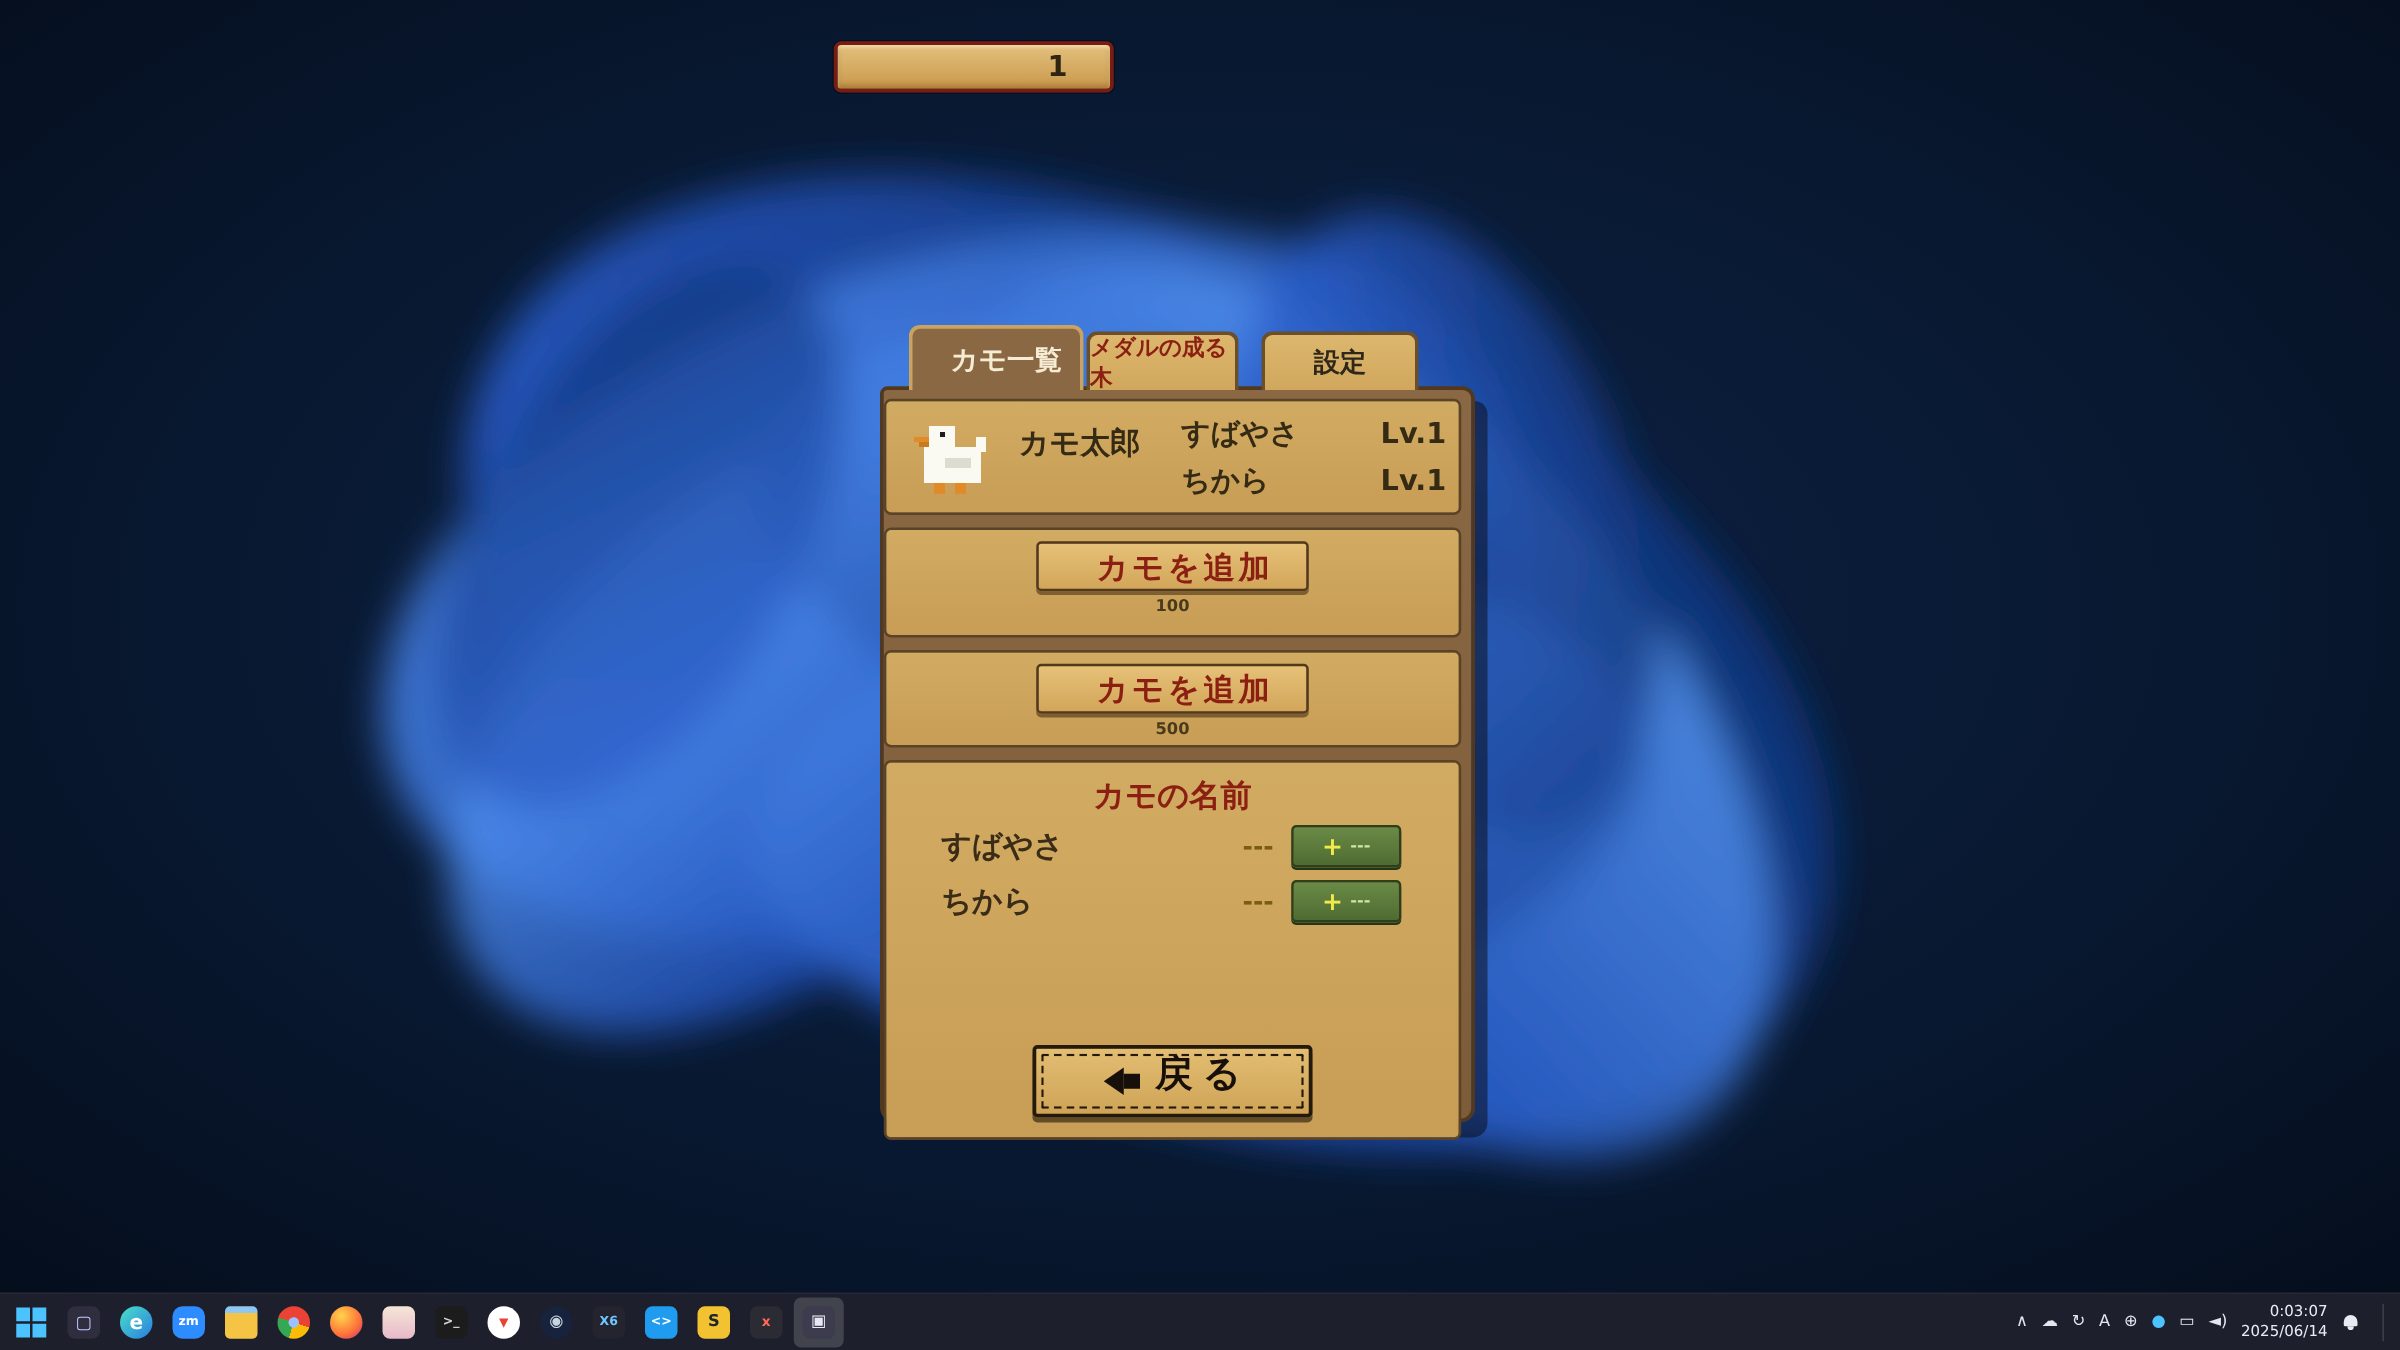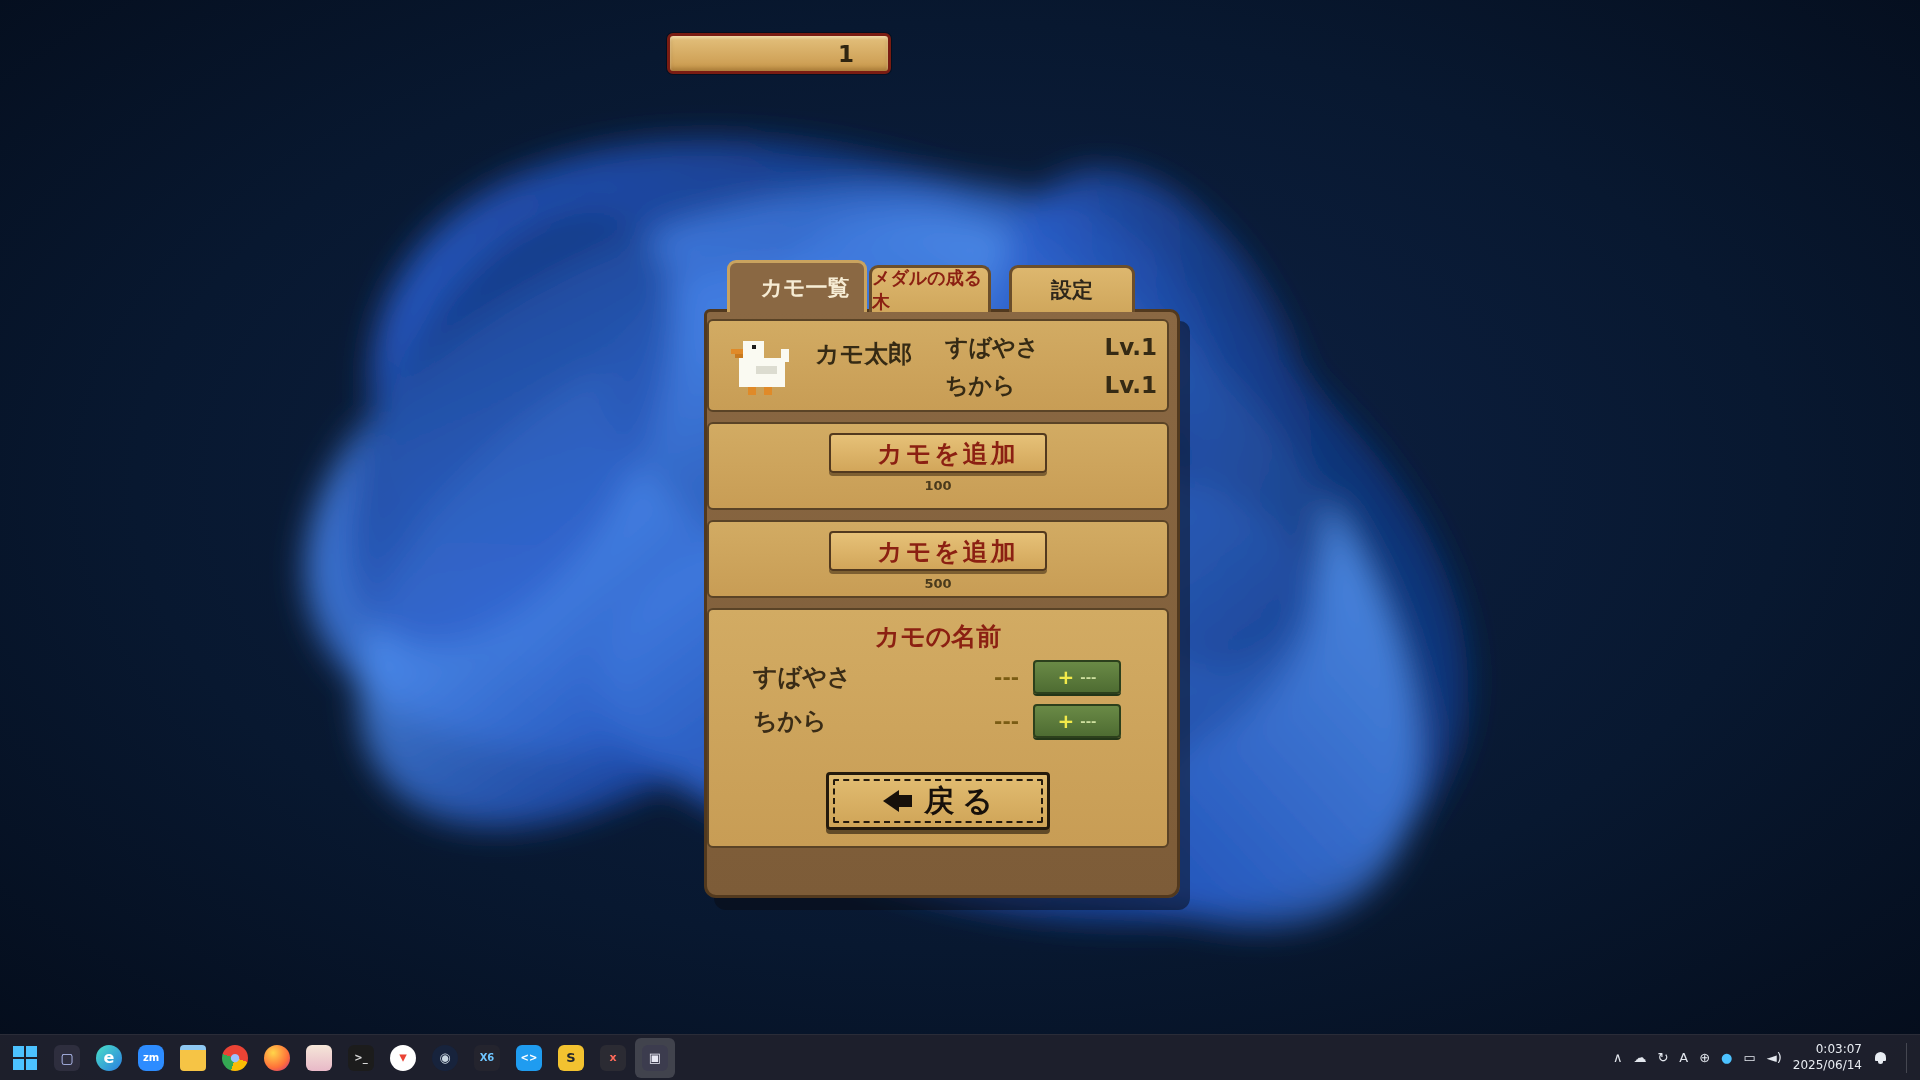--- a/index.html
+++ b/index.html
@@ -50,39 +50,39 @@
   .block-add-1{top:110px;height:88px;}
   .block-add-2{top:208px;height:78px;}
   .add-btn{
     width:218px;height:40px;margin:9px auto 0;display:flex;align-items:center;justify-content:center;
     font-size:25px;font-weight:bold;color:#8b2012;letter-spacing:3px;
     background:linear-gradient(180deg,#e6c178,#d2a65a);
     border:2px solid #52391e;border-radius:4px;box-sizing:border-box;
     box-shadow:0 3px 0 rgba(60,40,16,.55);cursor:pointer;padding-left:20px;
   }
   .add-cost{text-align:center;margin-top:5px;font-size:13px;font-weight:bold;color:#4a3a1c;}
-  .block-name{top:296px;height:240px;}
+  .block-name{top:296px;height:304px;}
   .name-title{text-align:center;padding-top:10px;font-size:25px;font-weight:bold;color:#8b2012;}
   .name-row{display:flex;align-items:center;height:40px;margin-top:4px;padding:0 46px 0 44px;}
   .name-row .row-label{font-size:24px;font-weight:bold;color:#3a2c16;}
   .name-row .dashes{margin-left:auto;font-size:20px;font-weight:bold;color:#7a5c14;margin-right:14px;}
   .plus-btn{
     width:88px;height:34px;display:flex;align-items:center;justify-content:center;gap:6px;
     background:linear-gradient(180deg,#6a8a46,#4e6c32);
     border:2px solid #2c401c;border-radius:4px;box-sizing:border-box;
     box-shadow:0 2px 0 #233618;cursor:pointer;
   }
   .plus-btn .plus{color:#f2ea4a;font-size:20px;font-weight:bold;line-height:1;}
   .plus-btn .plus-cost{color:#cfe0a0;font-size:13px;font-weight:bold;}
   .back-btn{
     position:absolute;left:50%;transform:translateX(-50%);bottom:16px;width:224px;height:58px;
     background:linear-gradient(180deg,#e2bd72,#cfa457);
     border:3px solid #241a0c;border-radius:4px;box-sizing:border-box;
     box-shadow:0 4px 0 rgba(30,20,8,.6);
-    display:flex;align-items:center;justify-content:center;gap:12px;cursor:pointer;
+    display:flex;justify-content:center;gap:12px;cursor:pointer;
   }
   .back-btn::before{content:'';position:absolute;inset:4px;border:2px dashed #241a0c;border-radius:2px;pointer-events:none;}
   .back-arrow{display:flex;align-items:center;}
   .back-arrow .tri{width:0;height:0;border-top:11px solid transparent;border-bottom:11px solid transparent;border-right:16px solid #17100a;}
   .back-arrow .bar{width:13px;height:12px;background:#17100a;}
   .back-label{font-size:30px;font-weight:bold;color:#17100a;letter-spacing:8px;margin-right:-8px;}
   
   .taskbar{
     position:absolute;left:0;right:0;bottom:0;height:46px;
     background:rgba(30,32,44,.97);border-top:1px solid rgba(255,255,255,.06);

